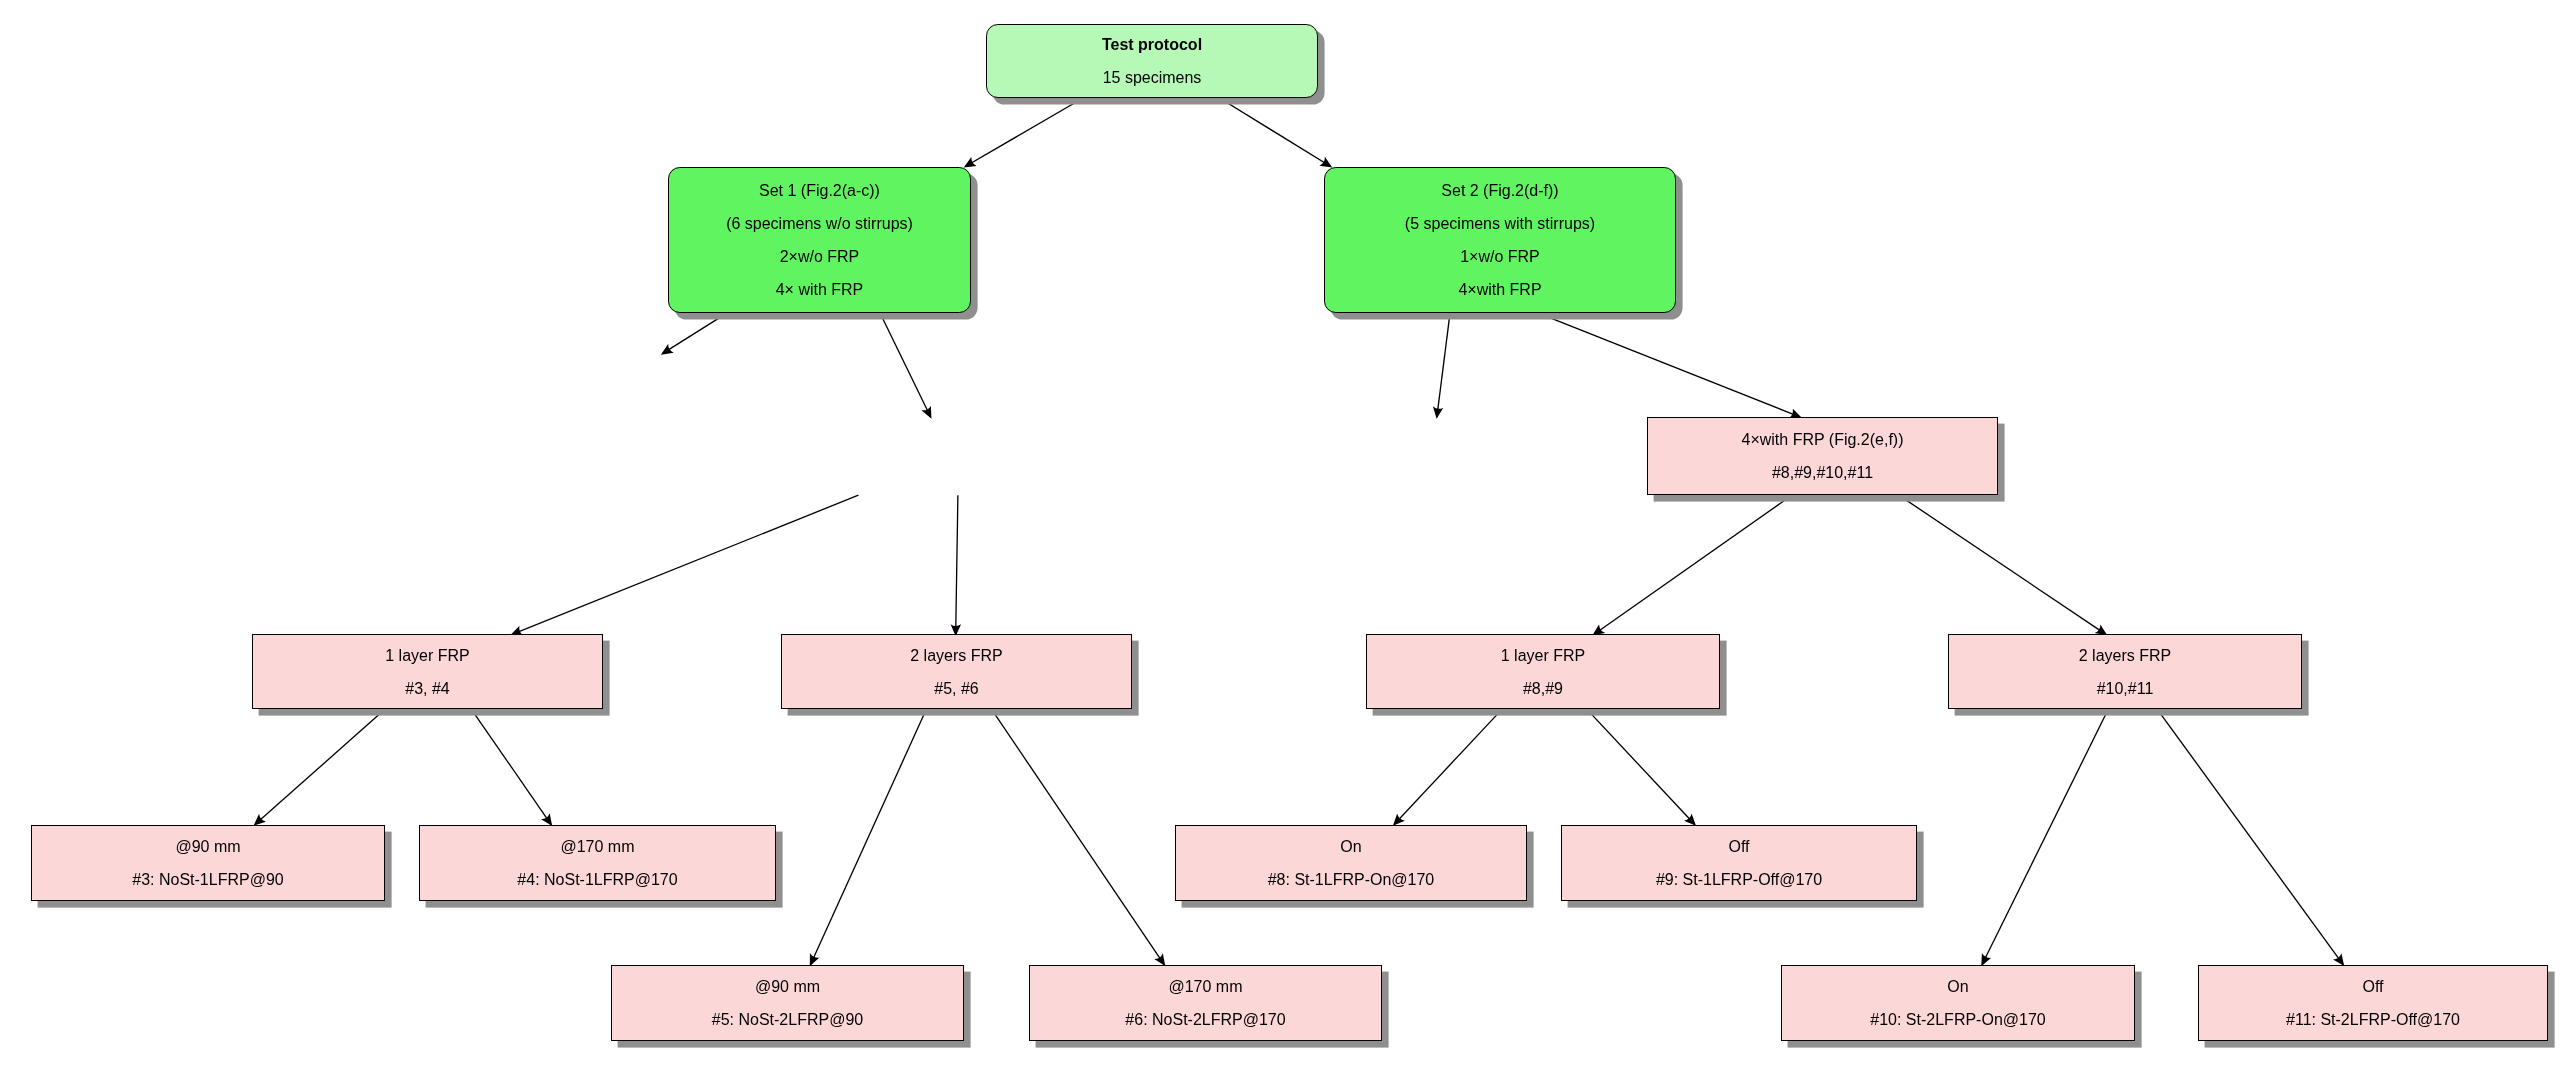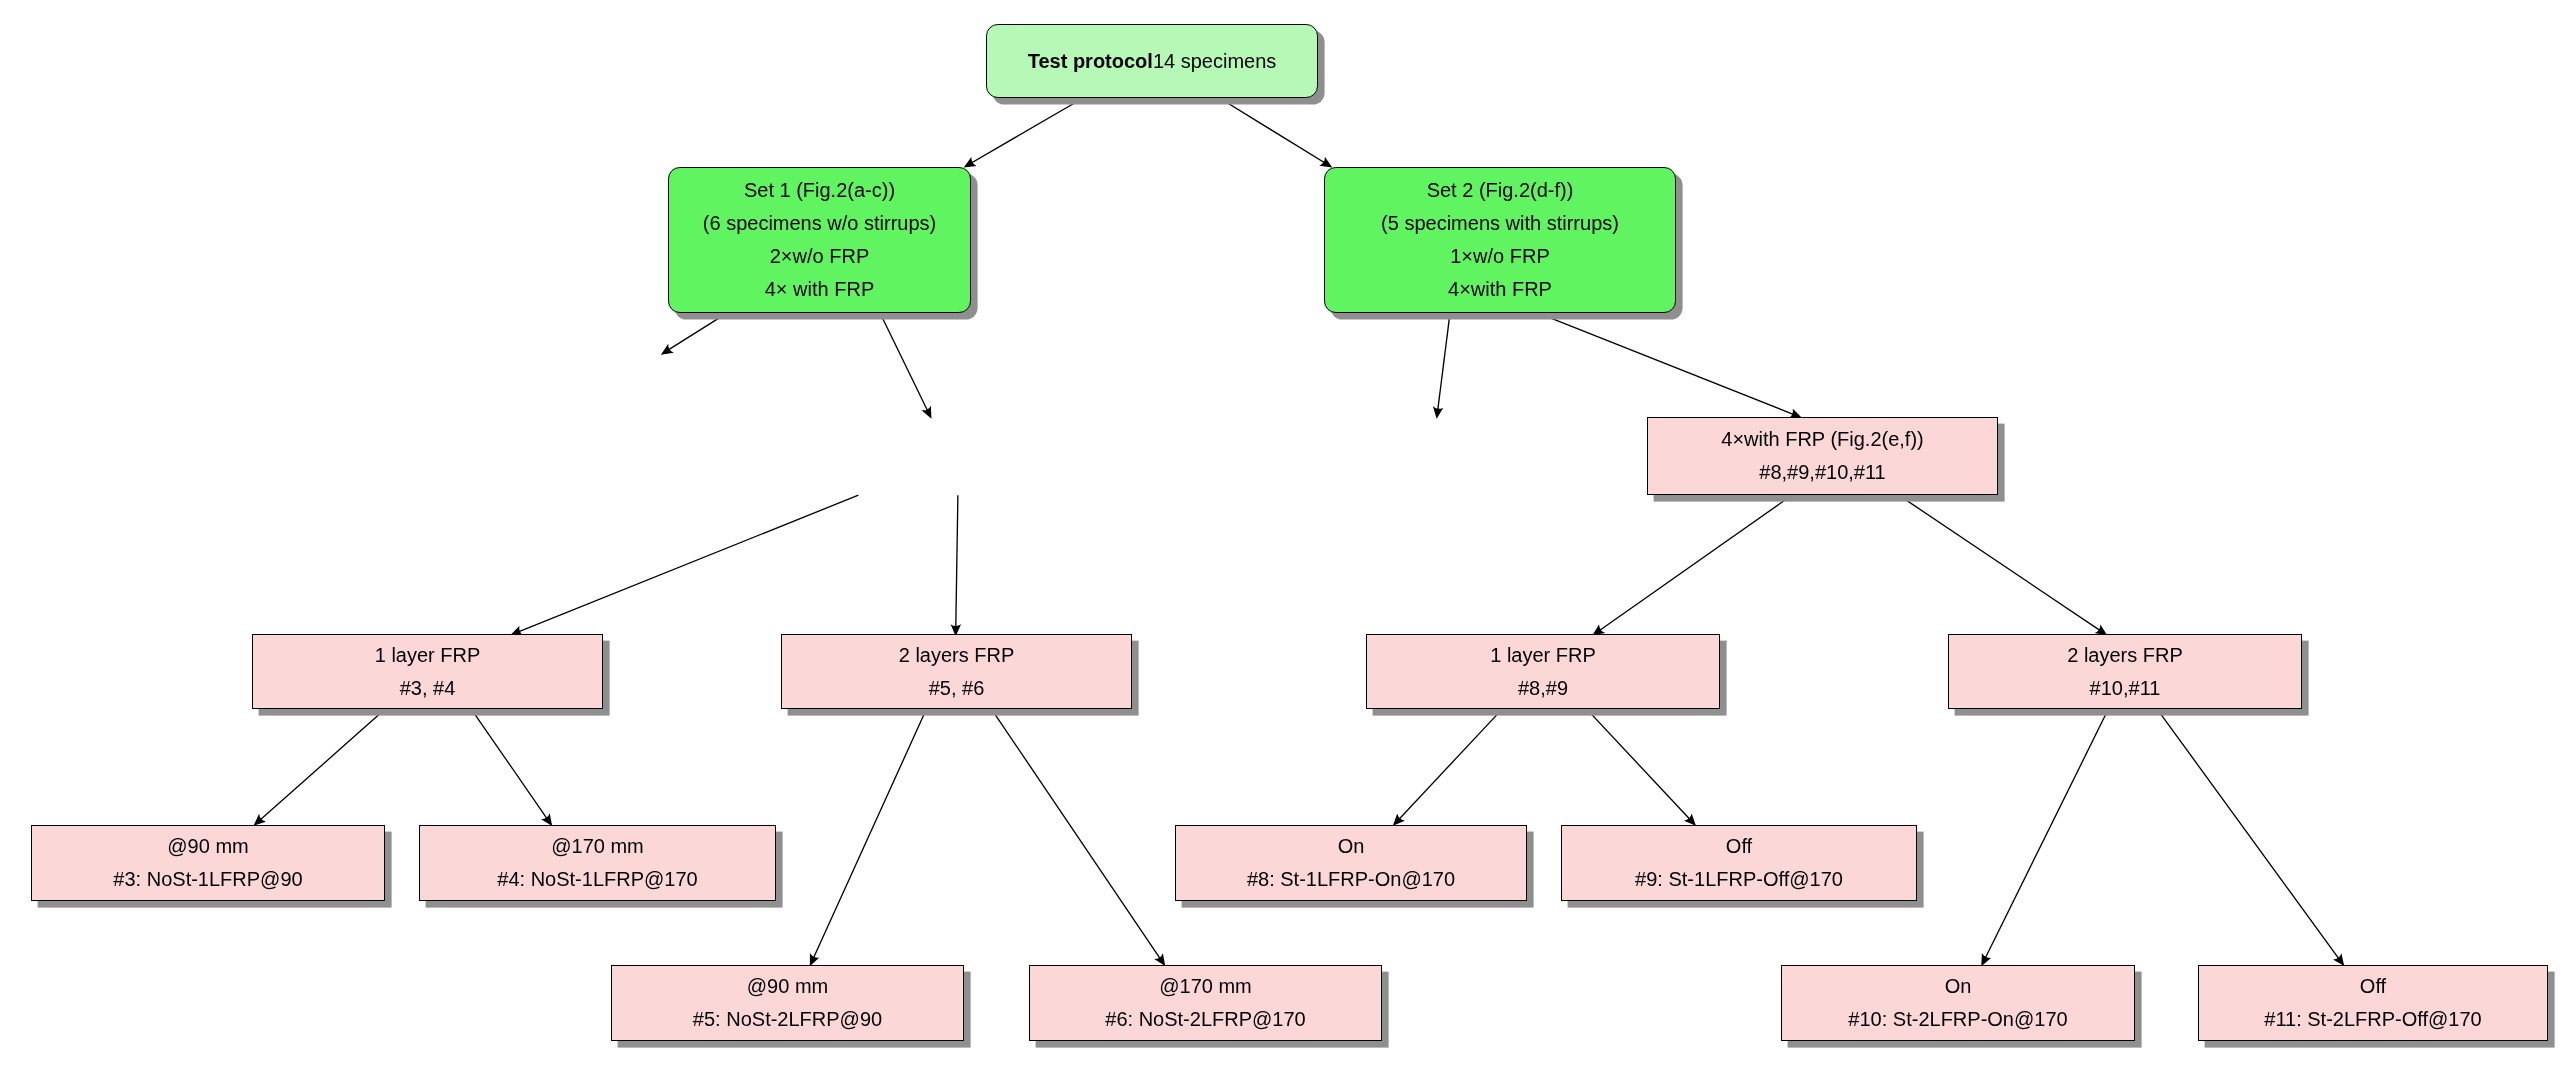--- a/index.html
+++ b/index.html
@@ -9,23 +9,23 @@
     background:#ffffff;
     font-family:"Liberation Sans",sans-serif;
     color:#000;
     overflow:hidden;
   }
   .edges{position:absolute;left:0;top:0;z-index:0;}
   .edges line{stroke:var(--edge);stroke-width:1.8px;}
   .edges .ah{fill:var(--edge);}
   .node{
     position:absolute;z-index:1;
-    display:flex;align-items:center;justify-content:center;
+    display:flex;flex-direction:column;align-items:center;justify-content:center;
     text-align:center;
-    font-size:20px;line-height:33px;
+    font-size:16px;line-height:33px;
     border:1.5px solid var(--border);
     background:var(--leaf-fill);
     box-shadow:6.6px 6.6px 0 var(--shadow);
     box-sizing:border-box;
   }
   .node.round{border-radius:11.8px;}
   .node.rootfill{background:var(--root-fill);}
   .node.set{background:var(--set-fill);}
   .ln{white-space:pre-line;}
   .b{font-weight:bold;}
@@ -77,21 +77,21 @@
     <line x1="1257" y1="963" x2="1100" y2="1309" marker-end="url(#arrow)"></line>
     <line x1="1346" y1="963" x2="1580" y2="1309" marker-end="url(#arrow)"></line>
     <line x1="2038" y1="963" x2="1892" y2="1119" marker-end="url(#arrow)"></line>
     <line x1="2154" y1="963" x2="2300" y2="1119" marker-end="url(#arrow)"></line>
     <line x1="2861" y1="963" x2="2690" y2="1309" marker-end="url(#arrow)"></line>
     <line x1="2928" y1="963" x2="3180" y2="1309" marker-end="url(#arrow)"></line>
   </svg>
 
   <div class="node round rootfill n-root">
     <div class="ln b">Test protocol</div>
-    <div class="ln">14 specimens</div>
+    <div class="ln">15 specimens</div>
   </div>
 
   <div class="node round set n-set1">
     <div class="ln">Set 1 (Fig.2(a-c))
 (6 specimens w/o stirrups)
 2×w/o FRP
 4× with FRP</div>
   </div>
 
   <div class="node round set n-set2">

